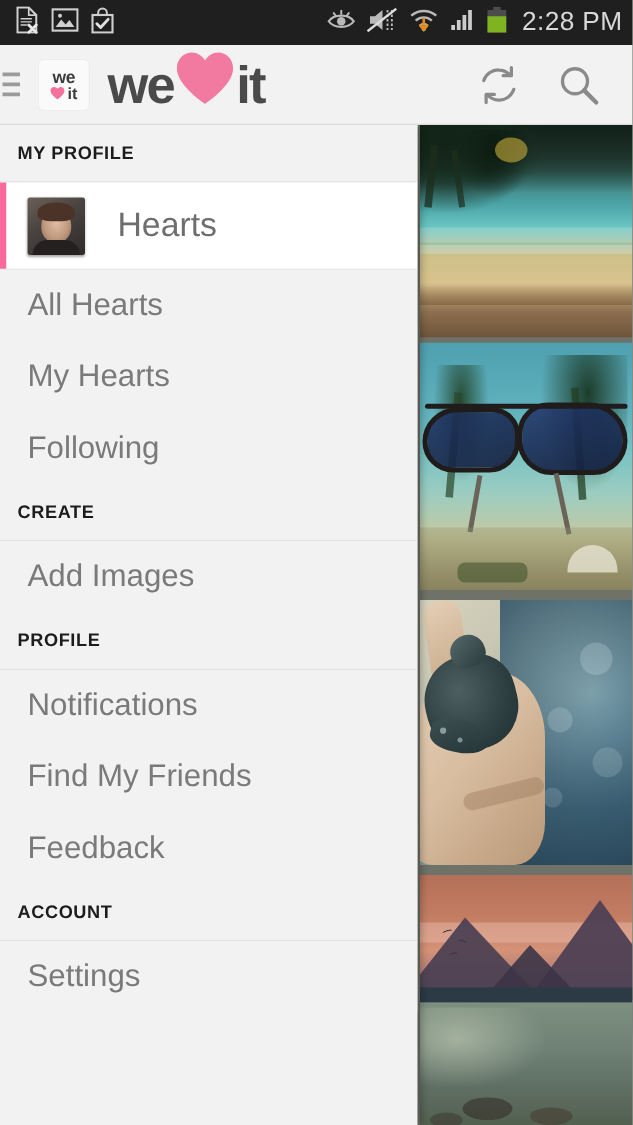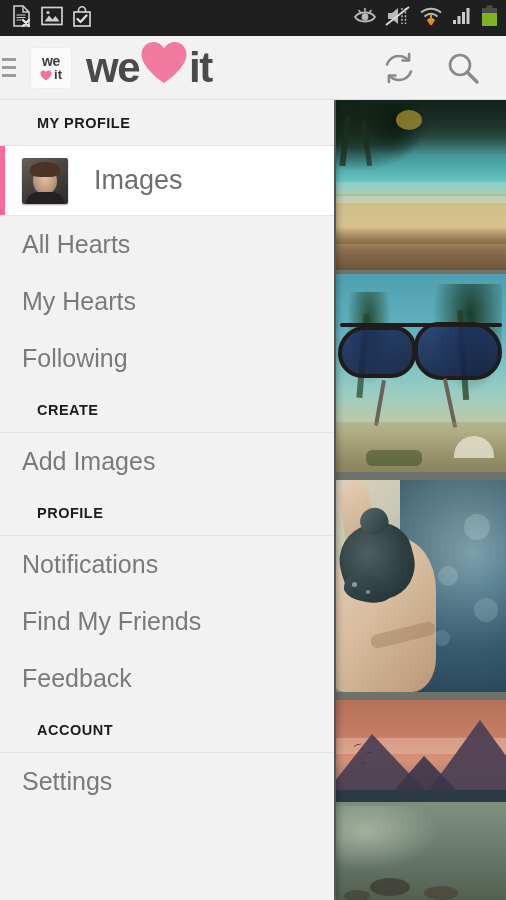--- a/index.html
+++ b/index.html
@@ -73,21 +73,21 @@
 
   
   .drawer {
     position:absolute; top:100px; left:0; width:334px; height:800px;
     background:#f2f2f2; z-index:5;
     box-shadow:3px 0 7px rgba(0,0,0,.35);
     overflow:hidden;
   }
   .section-head {
     height:46px; display:flex; align-items:center;
-    padding-left:37px;
+    padding-left:14px;
     font-size:14.5px; font-weight:bold; color:#1c1c1c; letter-spacing:.5px;
     border-bottom:1px solid #e2e2e2;
     background:#f2f2f2;
   }
   .profile-row {
     height:70px; background:#ffffff;
     display:flex; align-items:center;
     border-bottom:1px solid #e6e6e6;
     position:relative; cursor:pointer;
   }
@@ -185,20 +185,21 @@
           <path d="M2 18h3v-4H2zM6.5 18h3V10h-3zM11 18h3V6h-3zM15.5 18h3V2h-3z" fill="#cccccc"></path>
         </svg>
       </span>
       <span class="sb-ico">
         <svg width="17" height="22" viewBox="0 0 17 22">
           <rect x="5.5" y="0.5" width="6" height="2.5" fill="#4c4c4c"></rect>
           <rect x="1" y="3" width="15" height="18" fill="#4c4c4c"></rect>
           <rect x="1" y="8" width="15" height="13" fill="#7fb321"></rect>
         </svg>
       </span>
+      <span class="sb-time">2:28 PM</span>
     </div>
   </div>
 
   <div class="appbar">
     <div class="hamburger">
       <i></i>
         <i></i>
         <i></i>
     </div>
 
@@ -342,21 +343,21 @@
   <div class="drawer">
 
     <div class="section-head">MY PROFILE</div>
     <div class="profile-row">
       <span class="accent"></span>
       <span class="avatar">
         <span class="face"></span>
           <span class="hair"></span>
           <span class="shirt"></span>
       </span>
-      <span class="profile-name">Images</span>
+      <span class="profile-name">Hearts</span>
     </div>
 
     <div class="menu-item">All Hearts</div>
     <div class="menu-item">My Hearts</div>
     <div class="menu-item">Following</div>
 
     <div class="section-head">CREATE</div>
     <div class="menu-item">Add Images</div>
 
     <div class="section-head">PROFILE</div>

